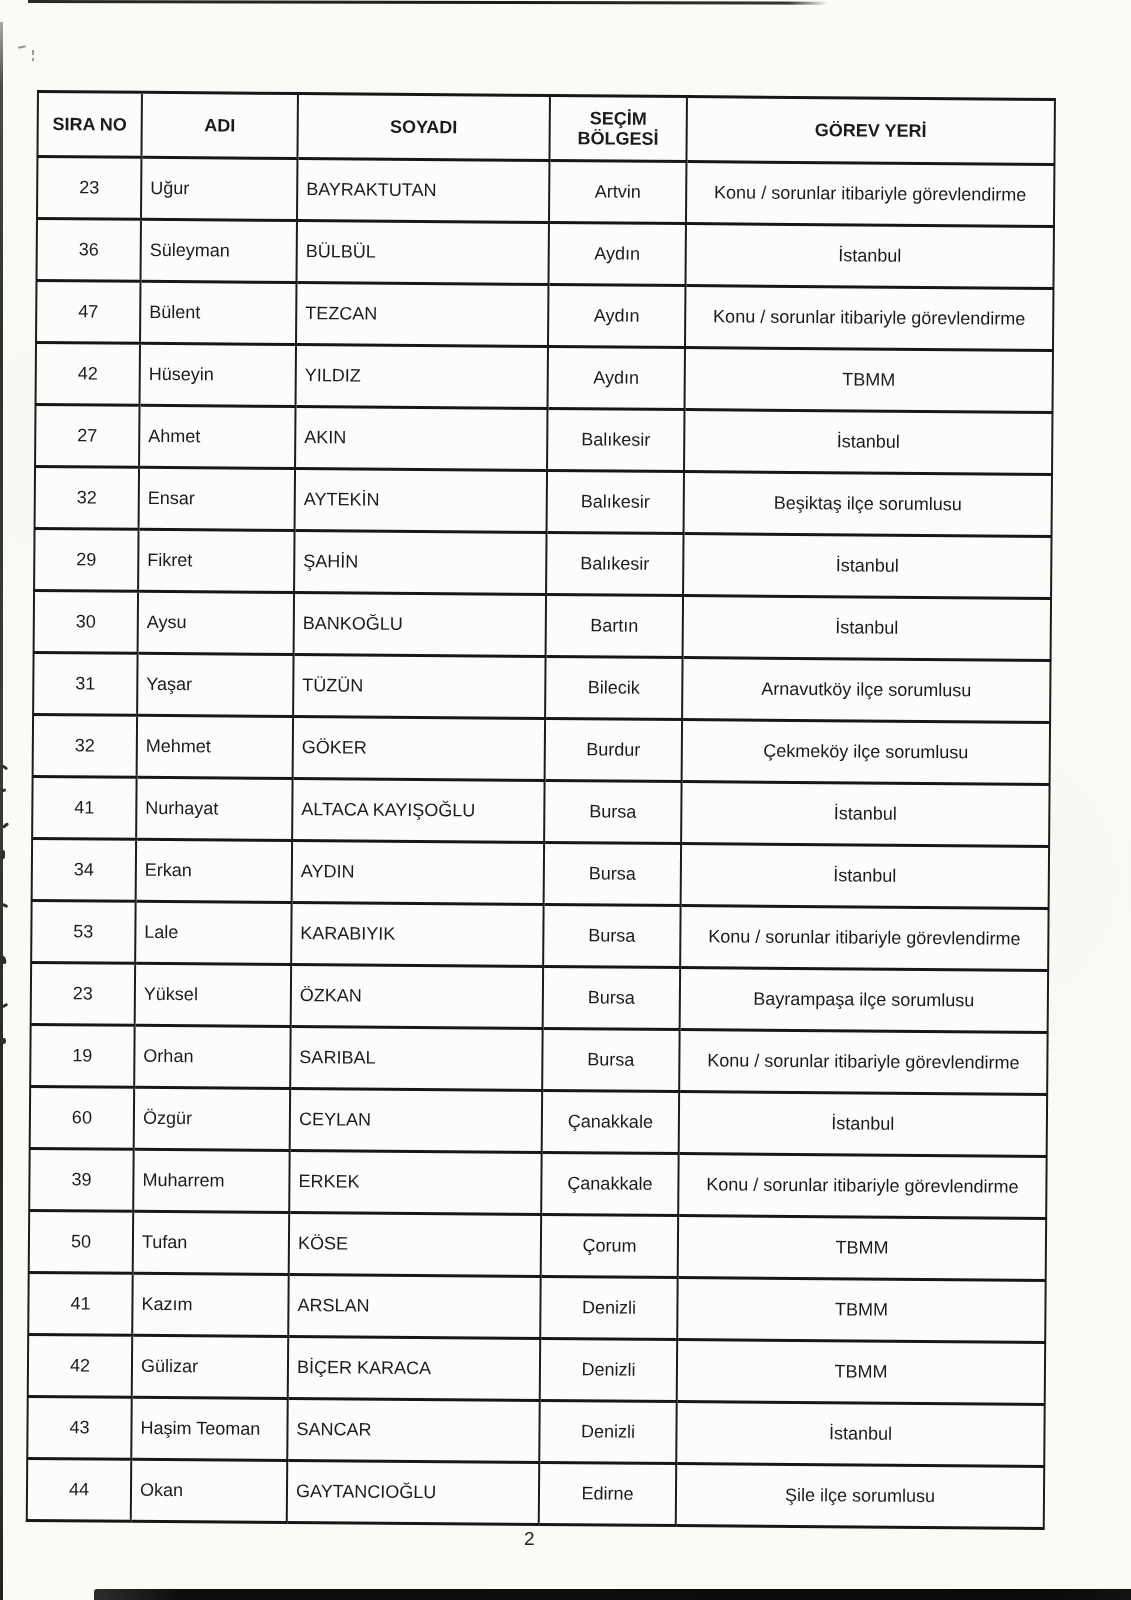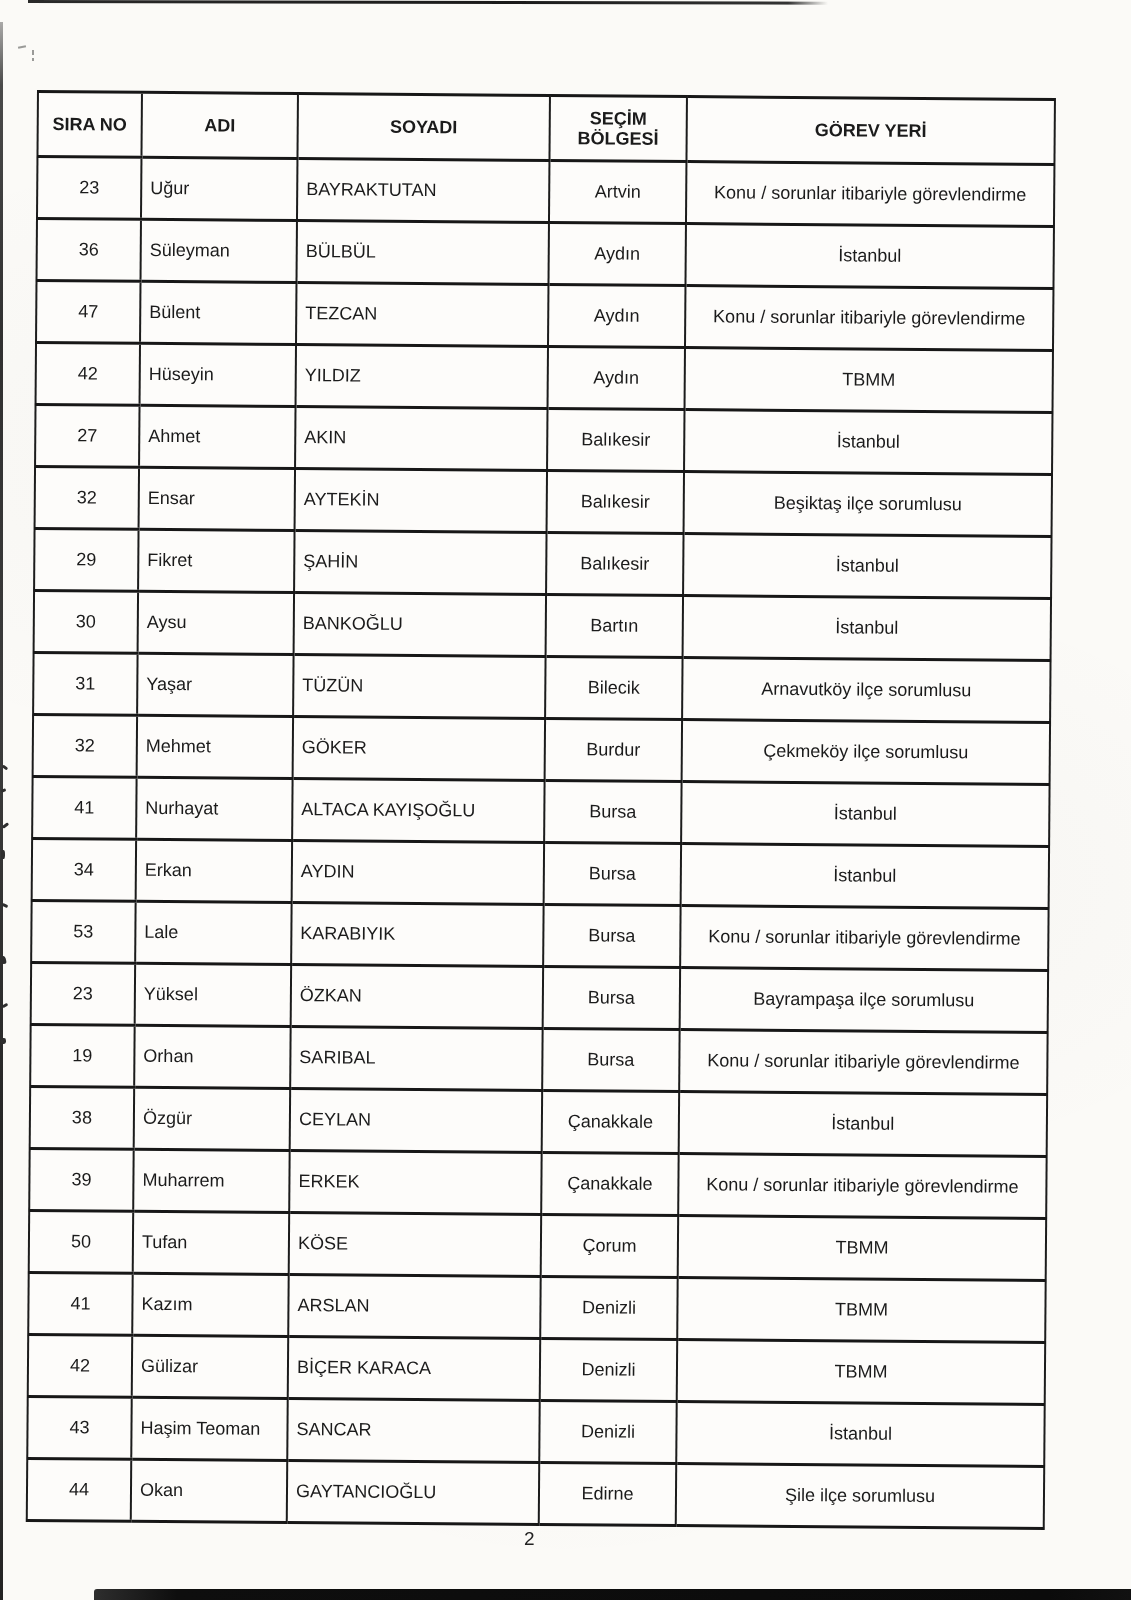--- a/index.html
+++ b/index.html
@@ -224,21 +224,21 @@
           <td class="c4">Bayrampaşa ilçe sorumlusu</td>
         </tr>
         <tr>
           <td class="c0">19</td>
           <td class="c1">Orhan</td>
           <td class="c2">SARIBAL</td>
           <td class="c3">Bursa</td>
           <td class="c4">Konu / sorunlar itibariyle görevlendirme</td>
         </tr>
         <tr>
-          <td class="c0">38</td>
+          <td class="c0">60</td>
           <td class="c1">Özgür</td>
           <td class="c2">CEYLAN</td>
           <td class="c3">Çanakkale</td>
           <td class="c4">İstanbul</td>
         </tr>
         <tr>
           <td class="c0">39</td>
           <td class="c1">Muharrem</td>
           <td class="c2">ERKEK</td>
           <td class="c3">Çanakkale</td>

